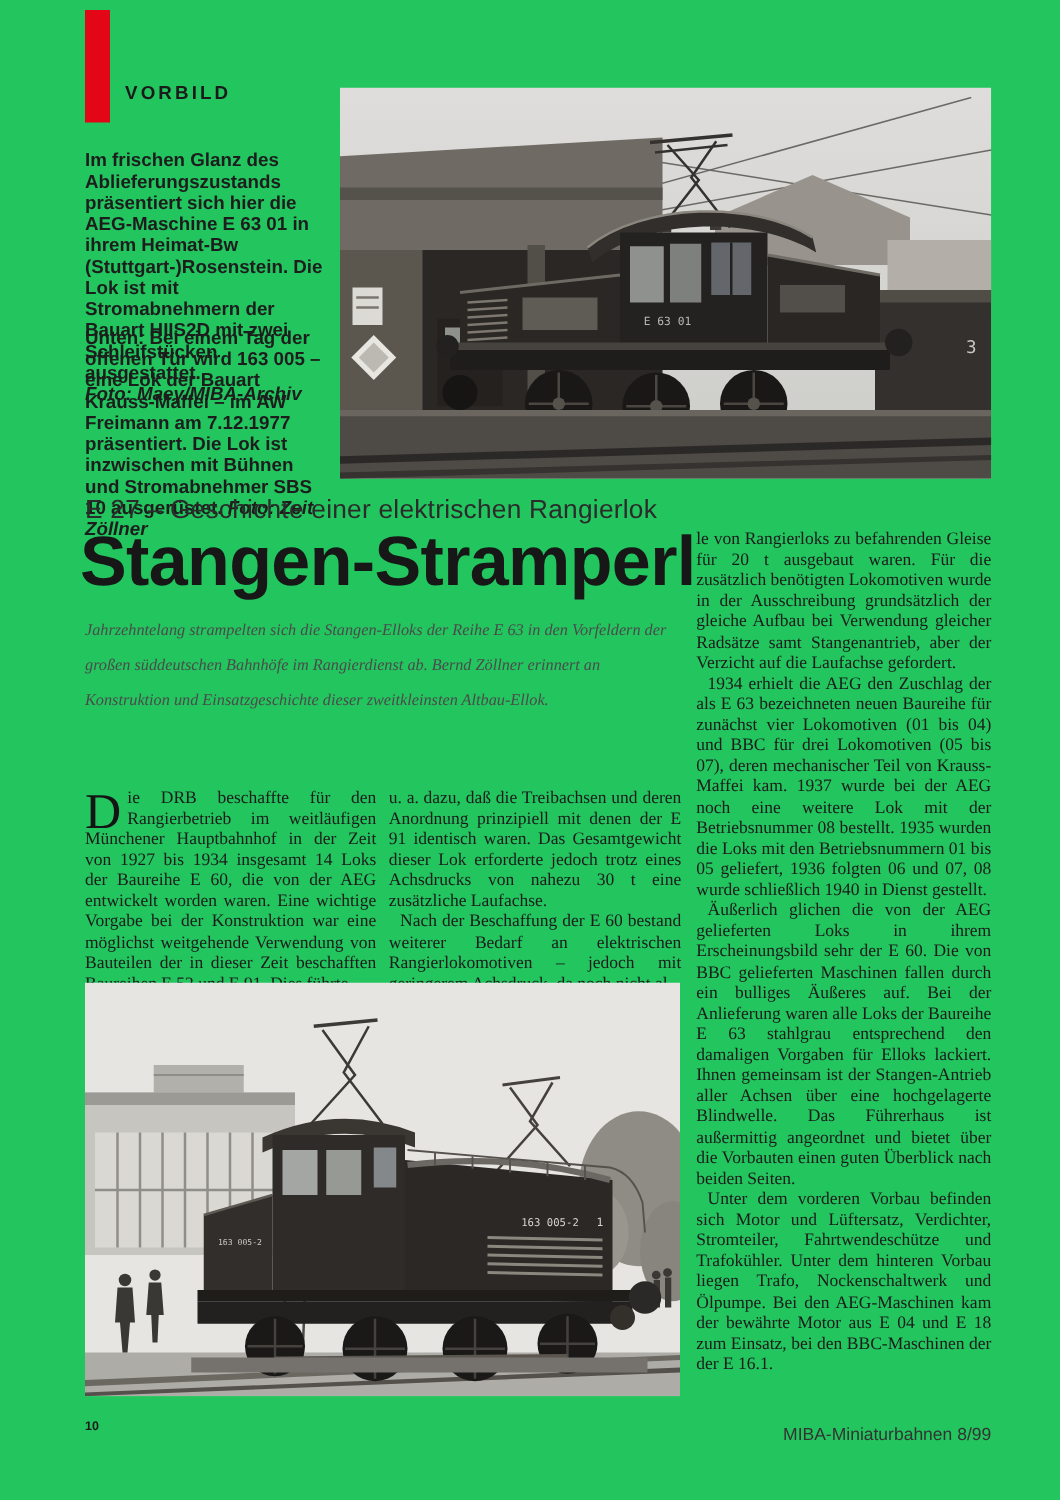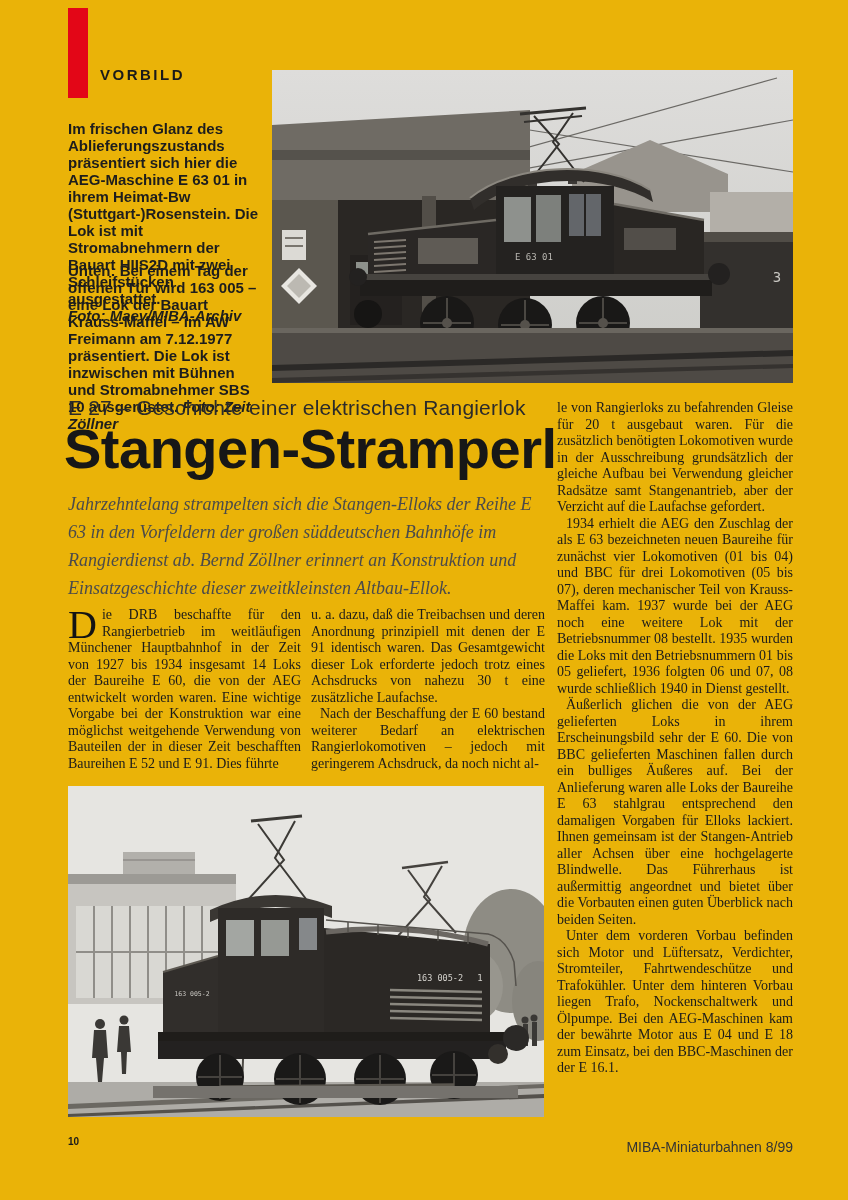--- a/index.html
+++ b/index.html
@@ -1,18 +1,18 @@
 <!DOCTYPE html>
 <html><head>
 <meta charset="utf-8">
 <style>
   html,body{margin:0;padding:0;background:#9a9a9a;}
   .page{
     position:relative;width:848px;height:1200px;margin:0 auto;
-    background:#eab308;overflow:hidden;
+    background:#22c55e;overflow:hidden;
     font-family:"Liberation Sans",sans-serif;color:#1c1c1c;
   }
   
   .red-bar{position:absolute;left:68px;top:8px;width:20px;height:90px;background:#e30617;}
   .section-label{
     position:absolute;left:100px;top:66px;
     font-size:15px;font-weight:bold;letter-spacing:2.5px;color:#1a1a1a;
   }
   
   .caption{
@@ -34,28 +34,29 @@
     position:absolute;left:68px;top:396px;margin:0;
     font-size:21px;font-weight:400;color:#2b2b2b;letter-spacing:.2px;
   }
   .title{
     position:absolute;left:64px;top:416px;margin:0;
     font-size:56px;font-weight:bold;color:#171717;letter-spacing:-.5px;
   }
   .lede{
     position:absolute;left:68px;top:490px;width:480px;margin:0;
     font-family:"Liberation Serif",serif;font-style:italic;
-    font-size:18px;line-height:28px;color:#4b4b4b;
+    font-size:13px;line-height:28px;color:#4b4b4b;
   }
   
   .col{
     position:absolute;
     font-family:"Liberation Serif",serif;
     font-size:14px;line-height:16.5px;color:#1b1b1b;
     text-align:justify;
+    margin-top:24px;
   }
   .col p{margin:0;}
   .col p.indent{text-indent:9px;}
   .col1{left:68px;top:607px;width:233px;}
   .col2{left:311px;top:607px;width:234px;}
   .col3{left:557px;top:400px;width:236px;}
   .dropcap{
     float:left;font-size:40px;line-height:31px;
     padding:2px 5px 0 0;color:#141414;
   }

